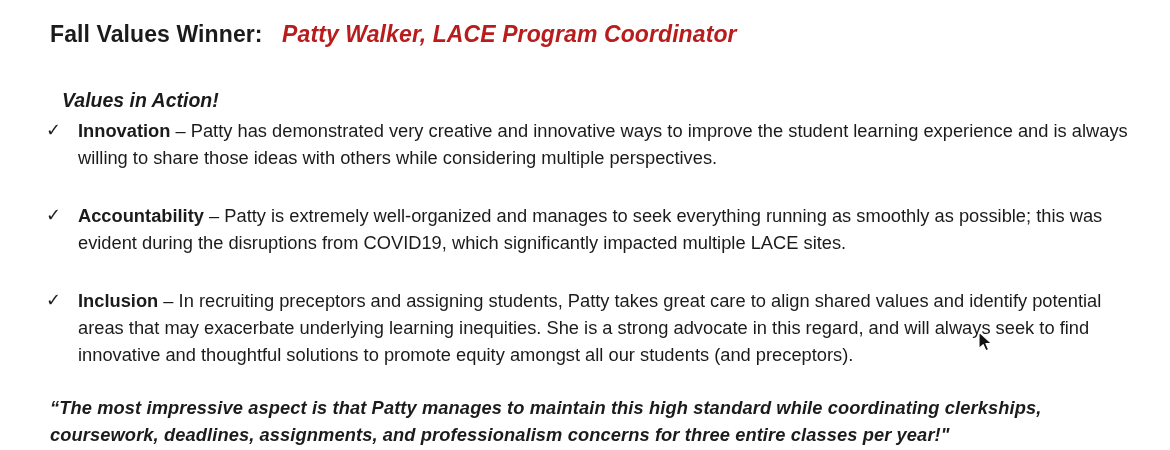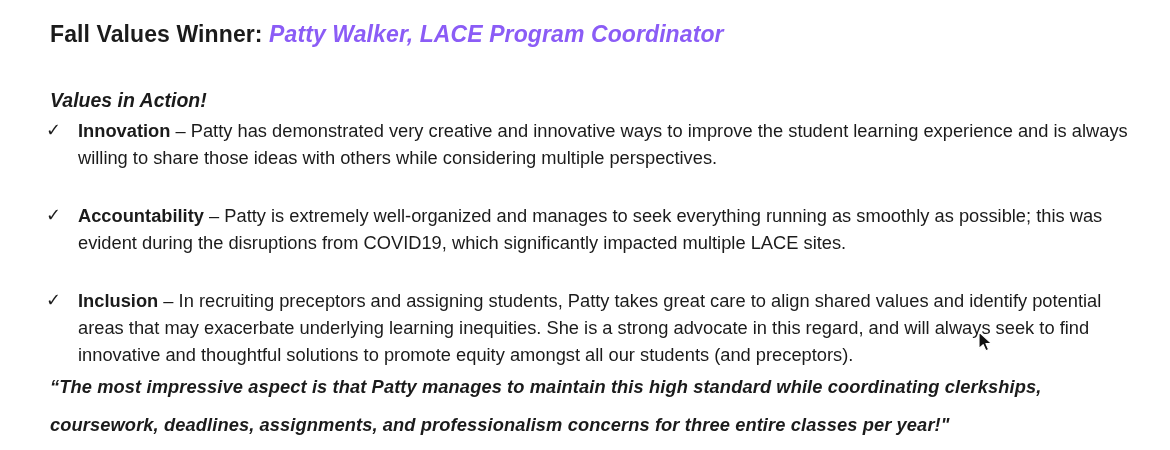--- a/index.html
+++ b/index.html
@@ -19,28 +19,30 @@
   .content {
     padding: 21px 40px 0 50px;
   }
   .doc-title {
     font-size: 23px;
     font-weight: bold;
     letter-spacing: 0.1px;
     white-space: nowrap;
   }
   .doc-title .winner-name {
-    color: #8b5cf6;
+    color: #b91c1c;
     font-style: italic;
+    margin-left: 13px;
   }
   .values-heading {
     margin-top: 41px;
     font-size: 19.5px;
     font-weight: bold;
     font-style: italic;
+    margin-left: 12px;
   }
   ul.bullet-list {
     list-style: none;
     margin: 5px 0 0 0;
     padding: 0;
   }
   li.bullet-item {
     position: relative;
     padding-left: 28px;
     font-size: 18.3px;
@@ -57,24 +59,25 @@
     font-size: 18px;
     font-weight: normal;
   }
   .bullet-term {
     font-weight: bold;
   }
   .bullet-sep, .bullet-term, .bullet-text {
     white-space: pre-wrap;
   }
   .closing-quote {
+    margin-top: 26px;
     font-size: 18.3px;
     font-weight: bold;
     font-style: italic;
-    line-height: 38px;
+    line-height: 27px;
     max-width: 1075px;
     letter-spacing: 0.1px;
   }
   .mouse-cursor {
     position: absolute;
     left: 978px;
     top: 331px;
     width: 15px;
     height: 22px;
     pointer-events: none;

